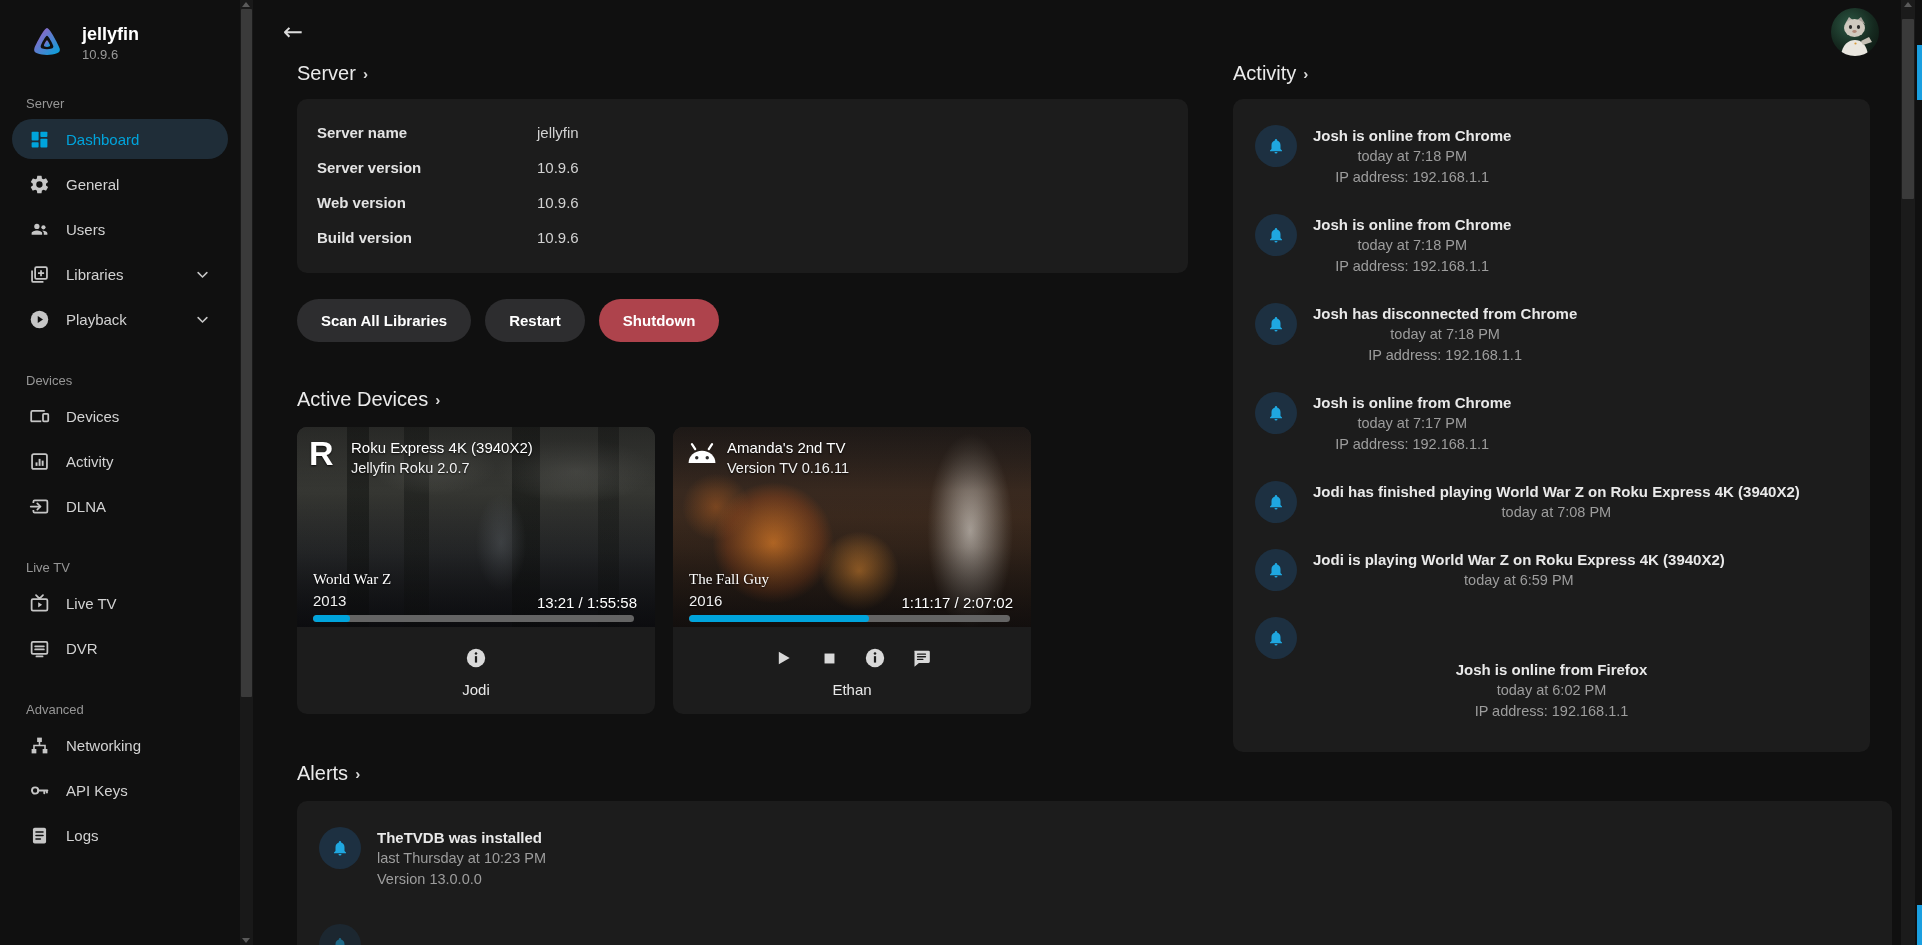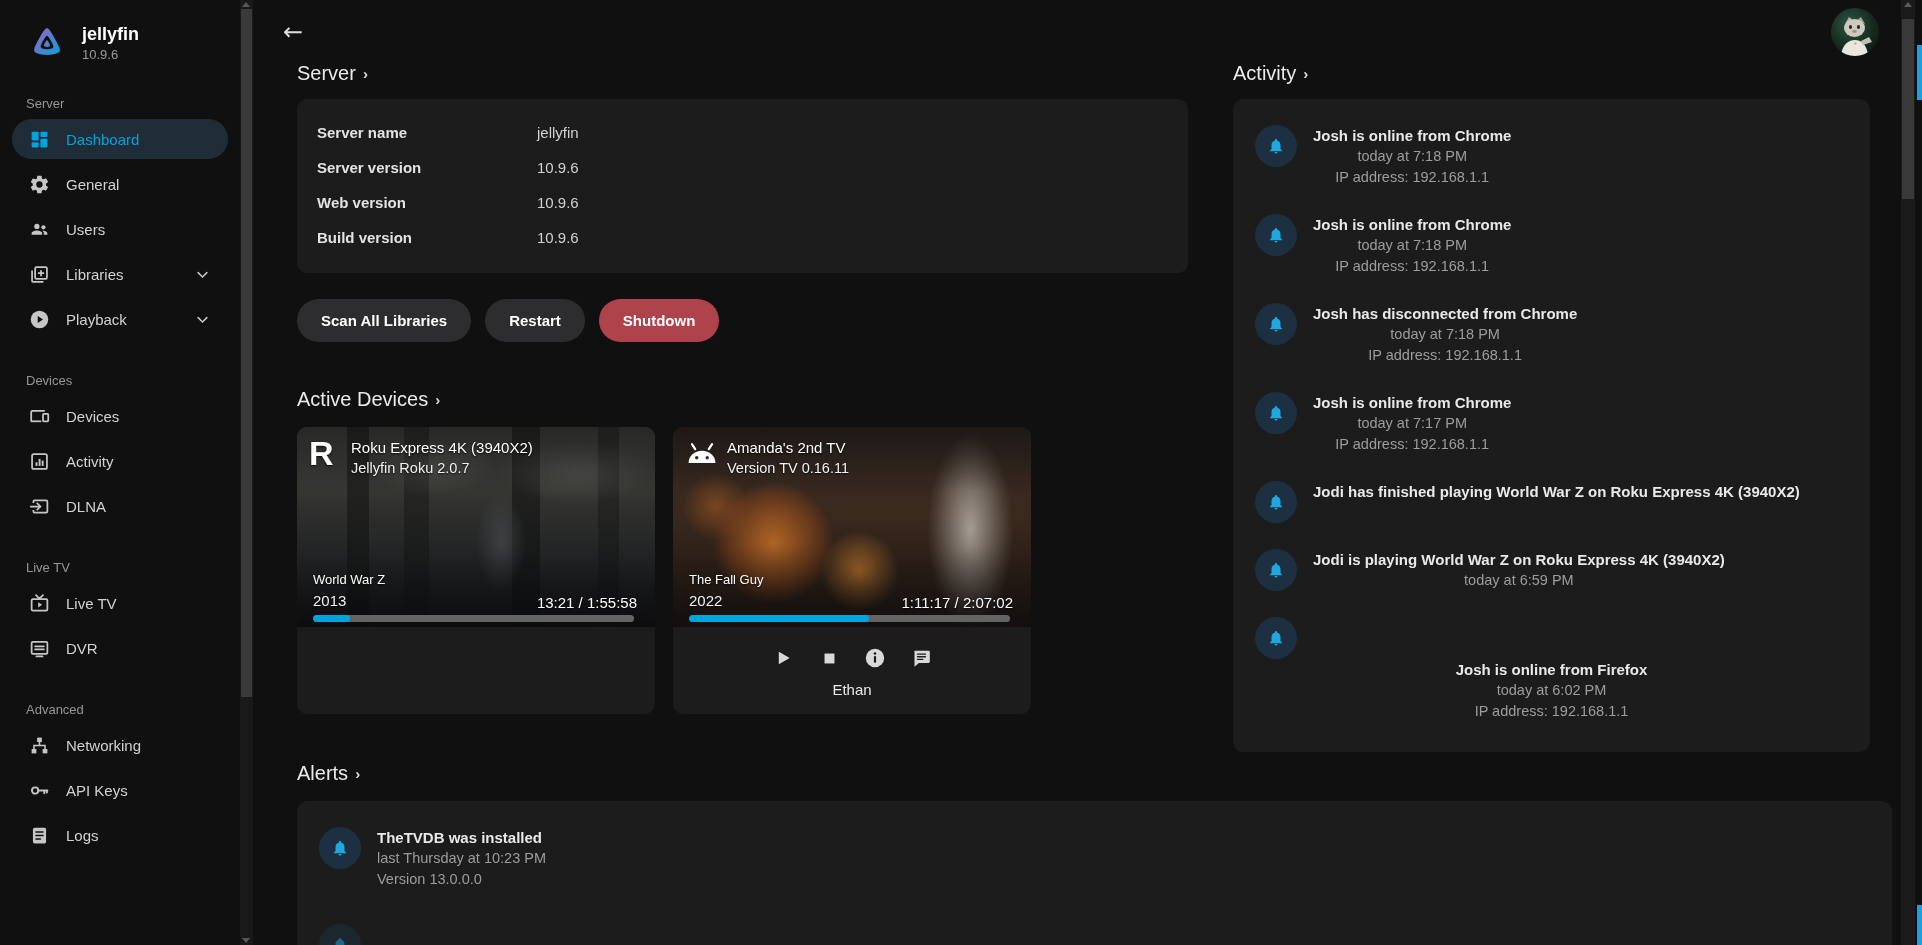--- a/index.html
+++ b/index.html
@@ -84,21 +84,21 @@
       radial-gradient(circle 45px at 12% 40%, rgba(190,100,35,.5), rgba(0,0,0,0) 75%),
       linear-gradient(180deg, #2e2521 0%, #3c2a1e 45%, #221913 100%);
   }
   .dev-head { position:absolute; top:0; left:0; right:0; display:flex; padding:11px 12px; text-shadow:0 1px 2px rgba(0,0,0,.8); }
   .dev-head .dicon { width:40px; display:flex; justify-content:flex-start; }
   .roku-r { font-size:34px; font-weight:800; color:#fff; line-height:30px; }
   .dev-head .dmeta { margin-left:2px; }
   .dev-name { font-size:15px; color:#fff; line-height:20px; }
   .dev-client { font-size:14.5px; color:#f2f2f2; line-height:21px; }
   .media-info { position:absolute; left:16px; bottom:16px; text-shadow:0 1px 2px rgba(0,0,0,.8); }
-  .media-title { font-size:13px; color:#fff; line-height:21px; }
+  .media-title { font-size:15px; color:#fff; line-height:21px;font-family:Liberation Serif, serif; }
   .media-year { font-size:15px; color:#f0f0f0; line-height:21px; }
   .media-time { position:absolute; right:18px; bottom:16px; font-size:15px; color:#fff; text-shadow:0 1px 2px rgba(0,0,0,.8); }
   .progress { position:absolute; left:16px; right:21px; bottom:5px; height:7px; border-radius:4px; background:#646464; overflow:hidden; }
   .progress .fill { height:100%; background:#00a4dc; border-radius:4px; }
   .dev-foot { height:87px; display:flex; flex-direction:column; align-items:center; justify-content:center; }
   .controls { display:flex; align-items:center; height:30px; }
   .ctrl { margin:0 11px; display:flex; align-items:center; justify-content:center; width:24px; height:24px; cursor:pointer; color:#d9d9d9; }
   .dev-user { margin-top:8px; font-size:15px; color:#e8e8e8; }
 
   
@@ -392,41 +392,53 @@
               </div>
               <div class="media-info">
                 <div class="media-title">World War Z</div>
                 <div class="media-year">2013</div>
               </div>
               <div class="media-time">13:21 / 1:55:58</div>
               <div class="progress">
                 <div class="fill" style="width: 11.5%;"></div>
               </div>
             </div>
+            <div class="dev-foot">
+              <div class="controls">
+                <span class="ctrl">
+                  <svg viewBox="0 0 24 24" width="22" height="22">
+                      <circle cx="12" cy="12" r="10" fill="#d9d9d9"></circle>
+                      <rect x="10.8" y="10" width="2.4" height="7" fill="#1c1c1c"></rect>
+                      <circle cx="12" cy="7" r="1.4" fill="#1c1c1c"></circle>
+                    </svg>
+                </span>
+              </div>
+              <div class="dev-user">Jodi</div>
+            </div>
           </div>
 
           <div class="dev-card">
             <div class="dev-img img-fallguy">
               <div class="dev-head">
                 <div class="dicon">
                   <svg width="34" height="30" viewBox="0 0 24 20">
                     <path d="M2.5 17 a9.5 8.6 0 0 1 19 0 z" fill="#fff"></path>
                     <circle cx="8.3" cy="13.4" r="1.2" fill="#2b2b2b"></circle>
                       <circle cx="15.7" cy="13.4" r="1.2" fill="#2b2b2b"></circle>
                     <path d="M7.2 7.2 4.9 3.8 M16.8 7.2 19.1 3.8" stroke="#fff" stroke-width="1.6" stroke-linecap="round"></path>
                   </svg>
                 </div>
                 <div class="dmeta">
                   <div class="dev-name">Amanda's 2nd TV</div>
                   <div class="dev-client">Version TV 0.16.11</div>
                 </div>
               </div>
               <div class="media-info">
                 <div class="media-title">The Fall Guy</div>
-                <div class="media-year">2022</div>
+                <div class="media-year">2016</div>
               </div>
               <div class="media-time">1:11:17 / 2:07:02</div>
               <div class="progress">
                 <div class="fill" style="width: 56%;"></div>
               </div>
             </div>
             <div class="dev-foot">
               <div class="controls">
                 <span class="ctrl">
                   <svg viewBox="0 0 24 24" width="20" height="20">
@@ -519,20 +531,21 @@
             </div>
           </div>
           <div class="act-item">
             <div class="badge">
                 <svg viewBox="0 0 24 24">
                   <path d="M12 22a2 2 0 0 0 2-2h-4a2 2 0 0 0 2 2zm6-6v-5c0-3.1-1.6-5.6-4.5-6.3V4a1.5 1.5 0 0 0-3 0v.7C7.6 5.4 6 7.9 6 11v5l-2 2v1h16v-1z"></path>
                 </svg>
               </div>
             <div class="act-text">
               <div class="act-title">Jodi has finished playing World War Z on Roku Express 4K (3940X2)</div>
+              <div class="act-time">today at 7:08 PM</div>
             </div>
           </div>
           <div class="act-item">
             <div class="badge">
                 <svg viewBox="0 0 24 24">
                   <path d="M12 22a2 2 0 0 0 2-2h-4a2 2 0 0 0 2 2zm6-6v-5c0-3.1-1.6-5.6-4.5-6.3V4a1.5 1.5 0 0 0-3 0v.7C7.6 5.4 6 7.9 6 11v5l-2 2v1h16v-1z"></path>
                 </svg>
               </div>
             <div class="act-text">
               <div class="act-title">Jodi is playing World War Z on Roku Express 4K (3940X2)</div>

